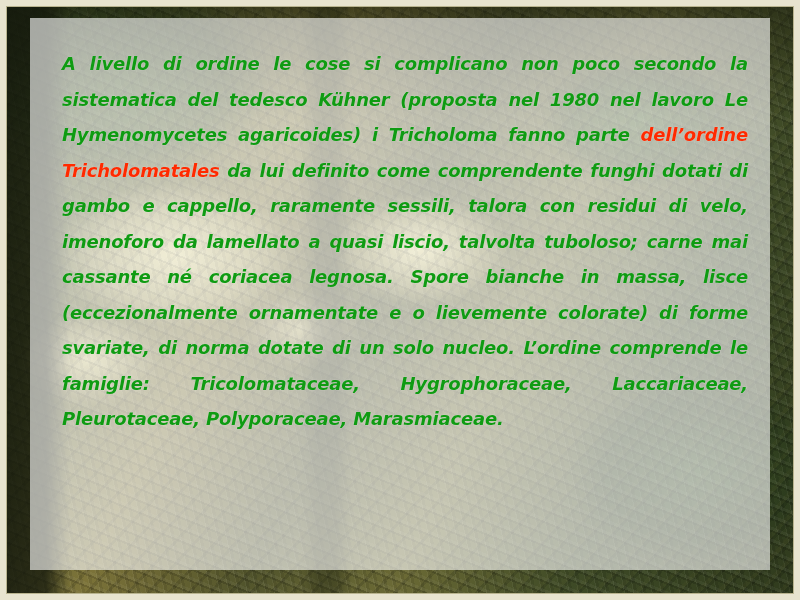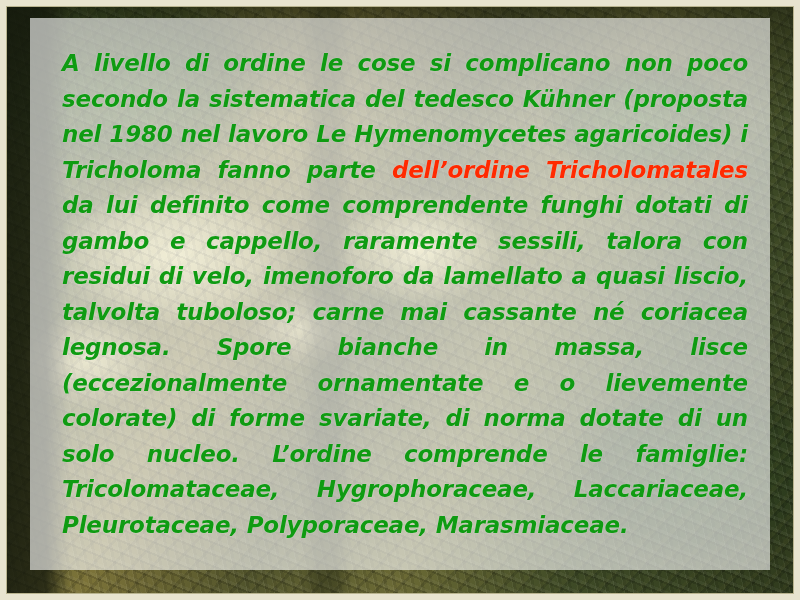--- a/index.html
+++ b/index.html
@@ -83,21 +83,21 @@
     position: absolute;
     inset: 6px;
     border: 1px solid #b9b48f;
     box-sizing: border-box;
     pointer-events: none;
   }
 
   #body-text {
     margin: 0;
     font-family: "DejaVu Sans", sans-serif;
-    font-size: 23px;
+    font-size: 18px;
     line-height: 35.5px;
     font-weight: bold;
     font-style: italic;
     text-align: justify;
     text-justify: inter-word;
     color: #0f9b12;
     letter-spacing: -0.2px;
     text-shadow: 0 0 1px rgba(255,255,255,0.7);
   }
   #body-text .hl {

